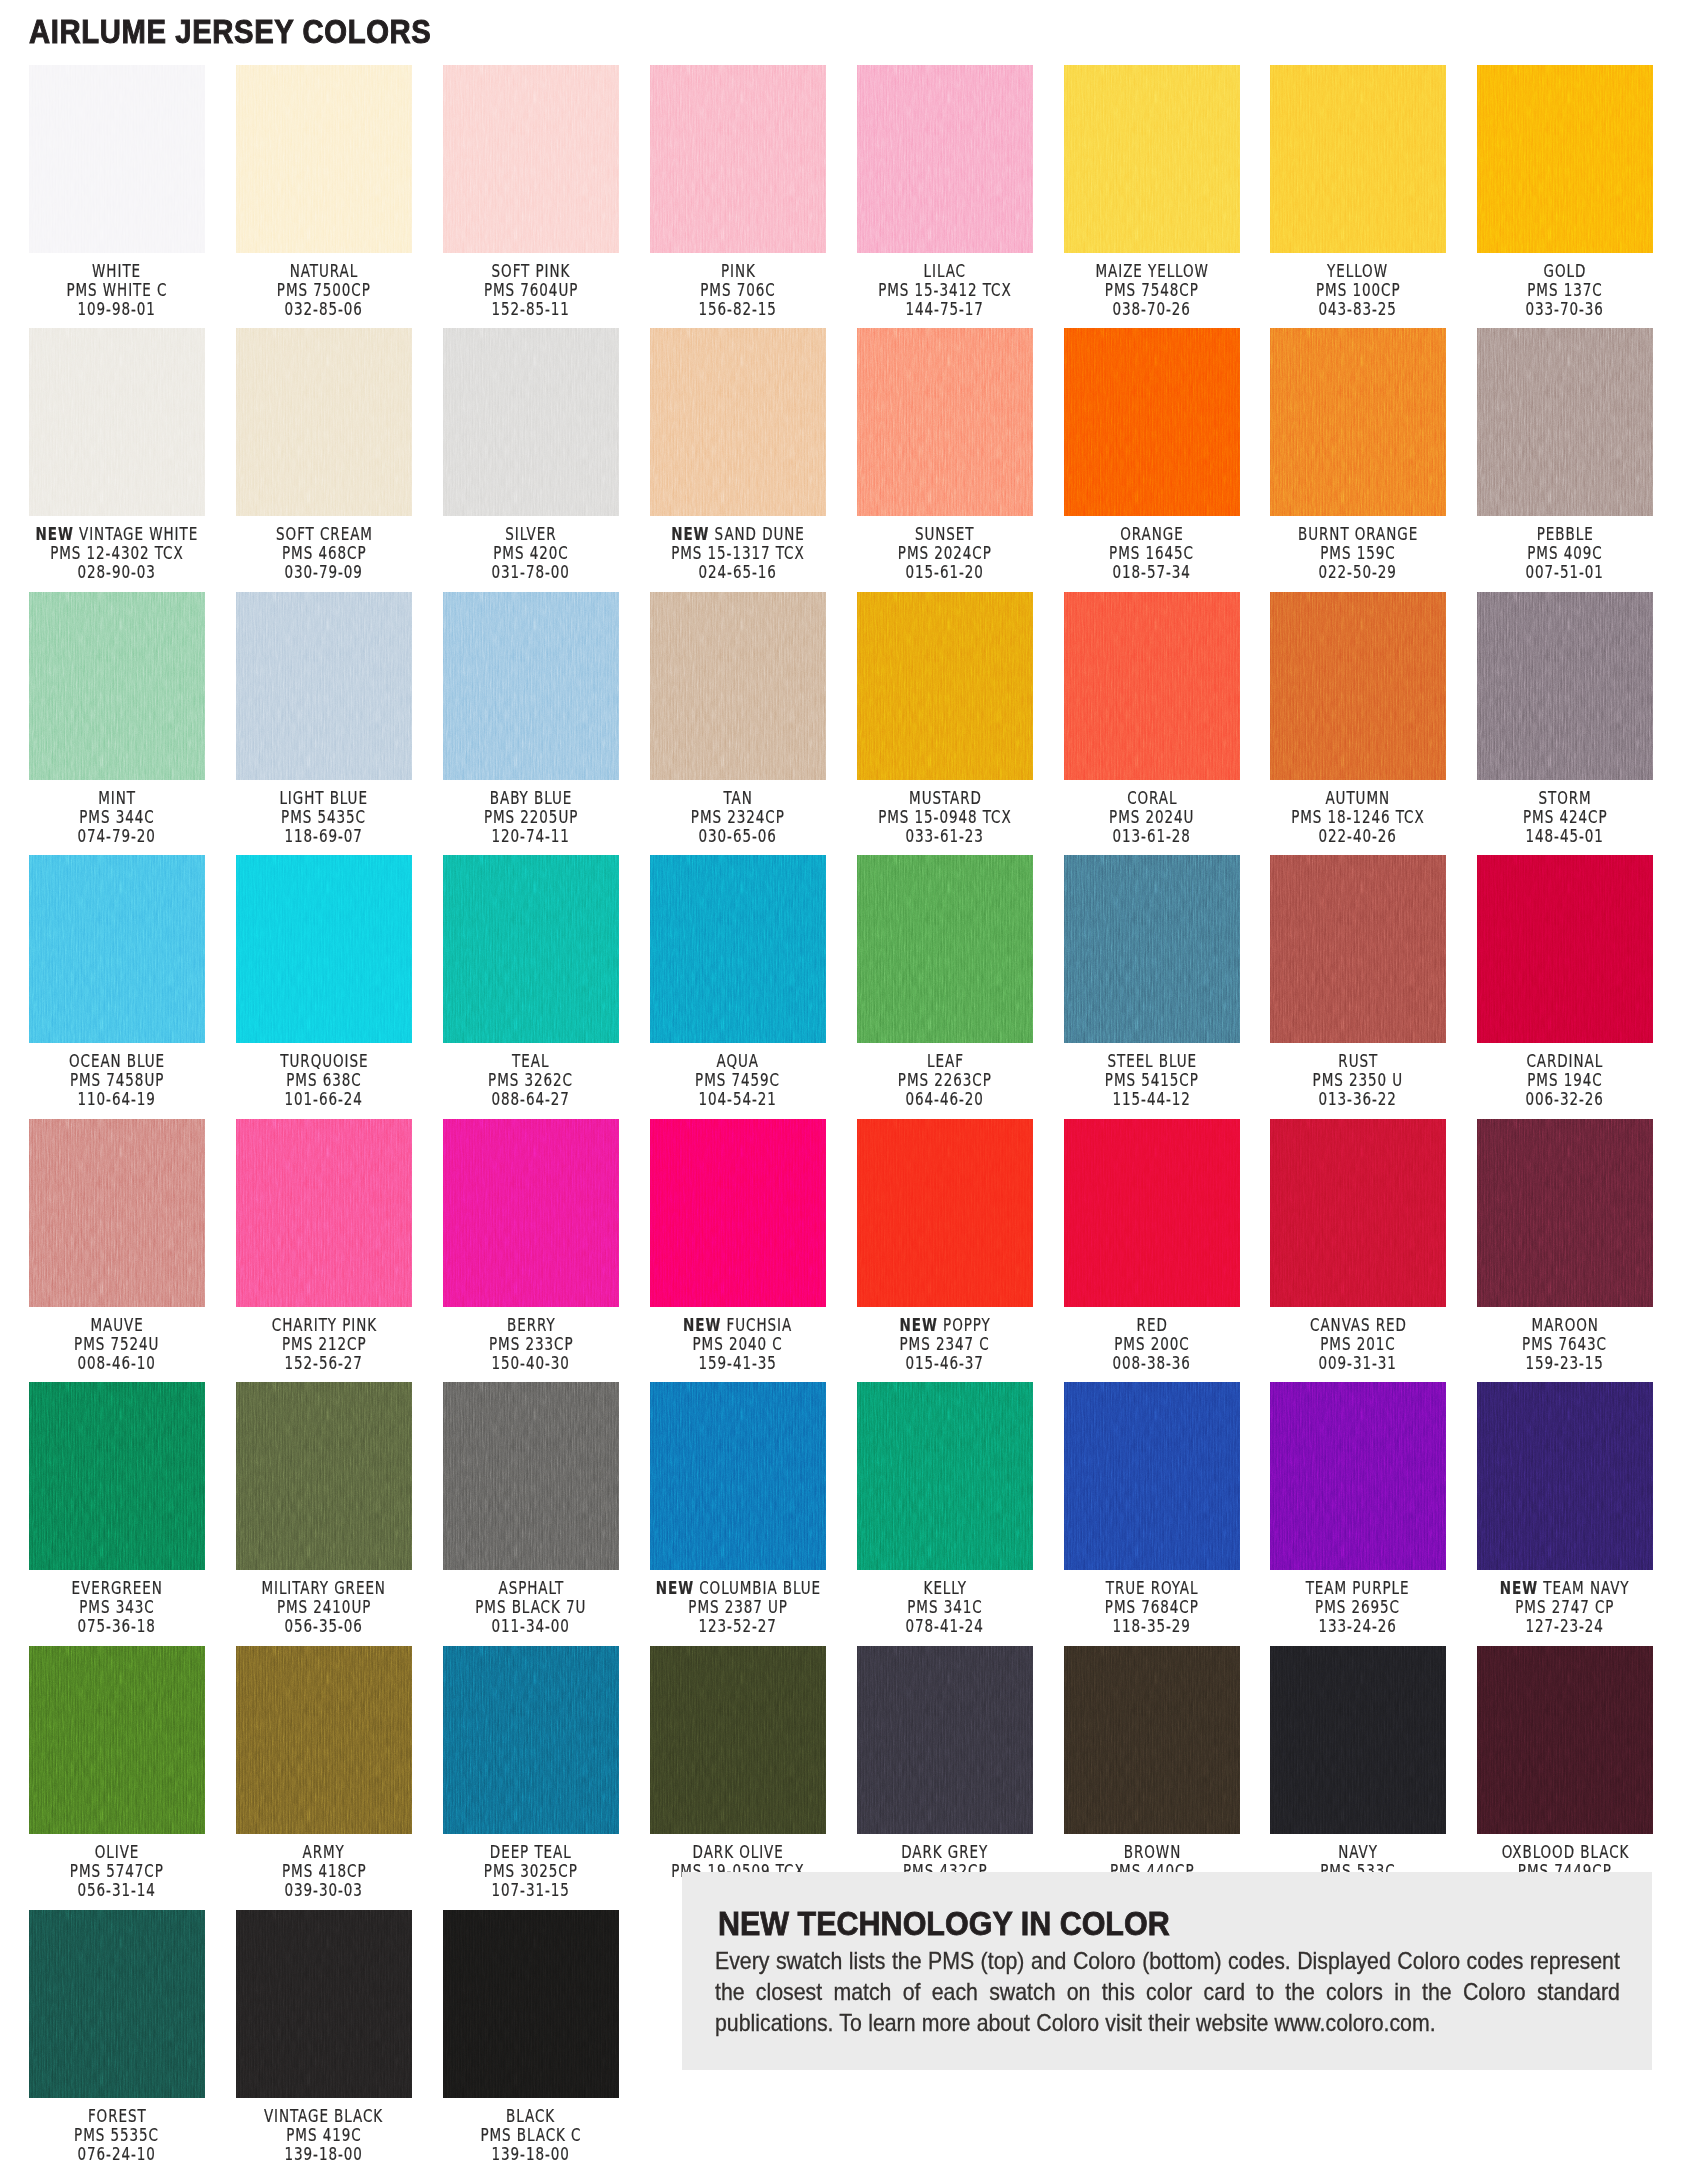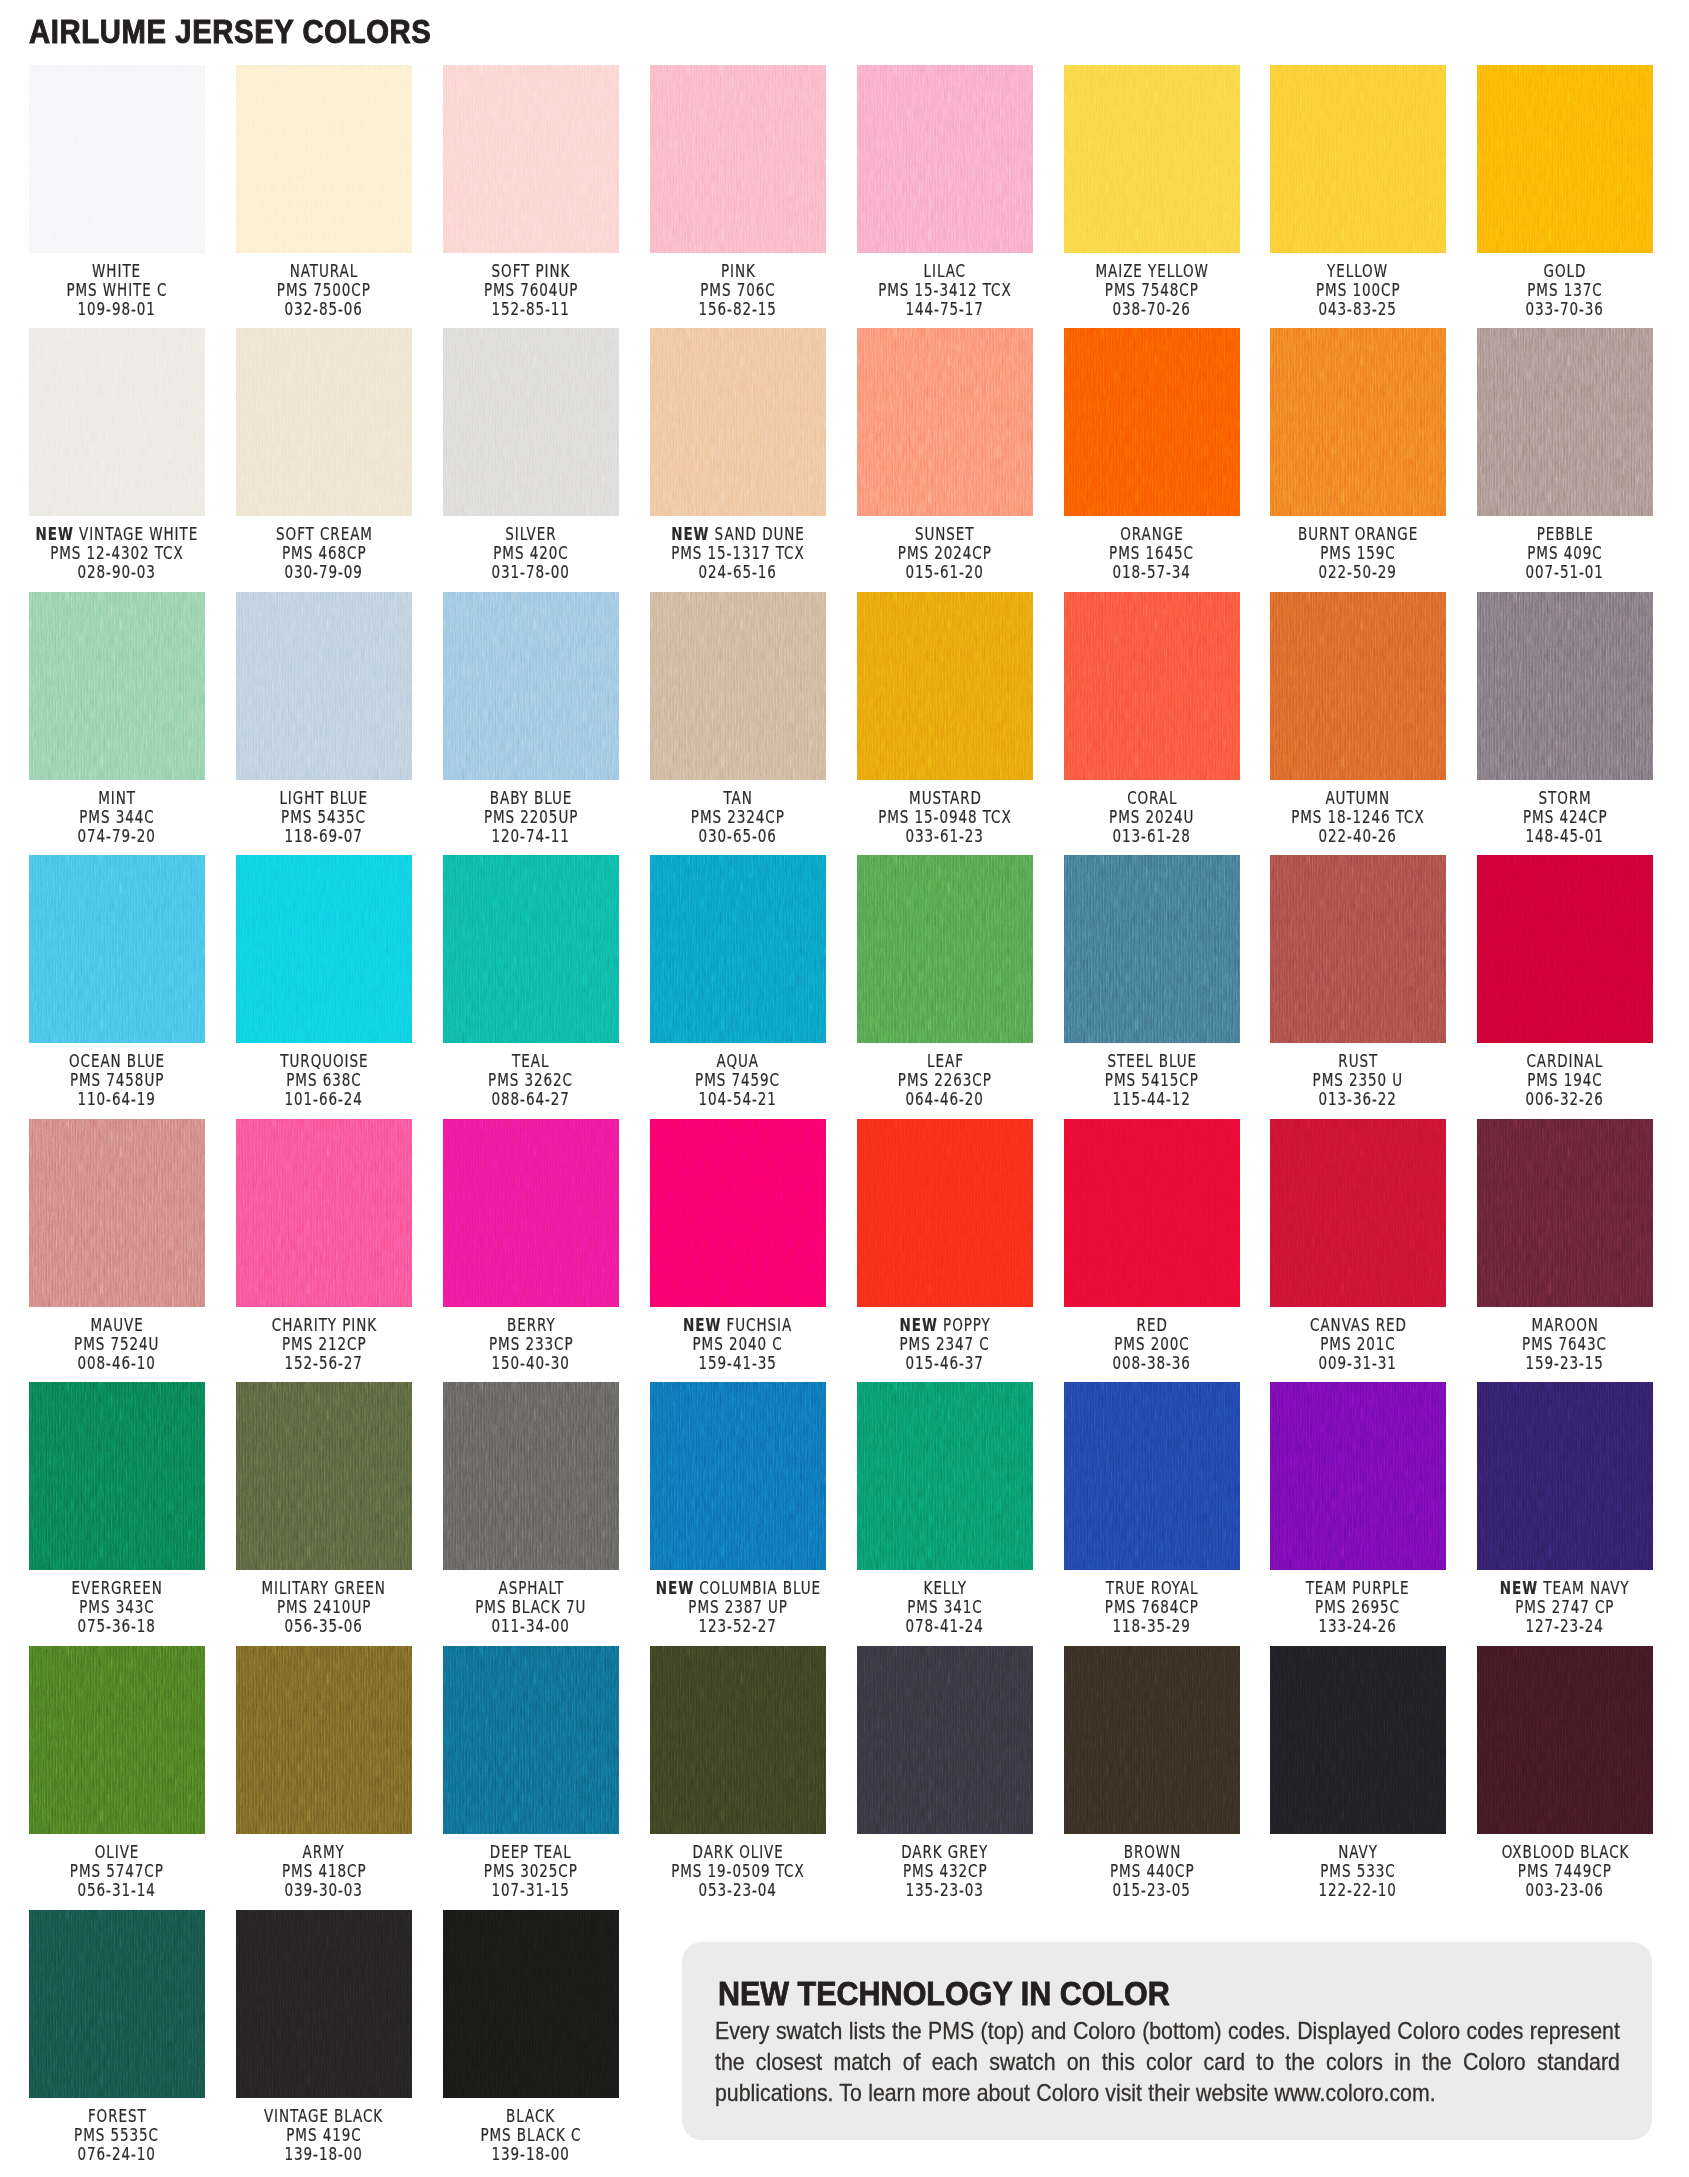--- a/index.html
+++ b/index.html
@@ -55,24 +55,23 @@
   paint-order:stroke fill;
   font-size:17.5px;
   line-height:19px;
   letter-spacing:1.1px;
 }
 .labels .ln{white-space:nowrap;}
 .new{font-weight:bold;}
 
 .infobox{
   position:absolute;
-  left:682px; top:1942px;
+  left:682px; top:1872px;
   width:970px; height:198px;
   background:#ebebeb;
-  border-radius:20px;
 }
 .info-h{
   position:absolute;left:36px;top:35px;
   font-family:"Liberation Sans", sans-serif;
   font-size:33px;font-weight:bold;color:#231f20;
   letter-spacing:0px;
   line-height:33px;
   white-space:nowrap;
   transform:scaleX(0.924);
   transform-origin:left top;

